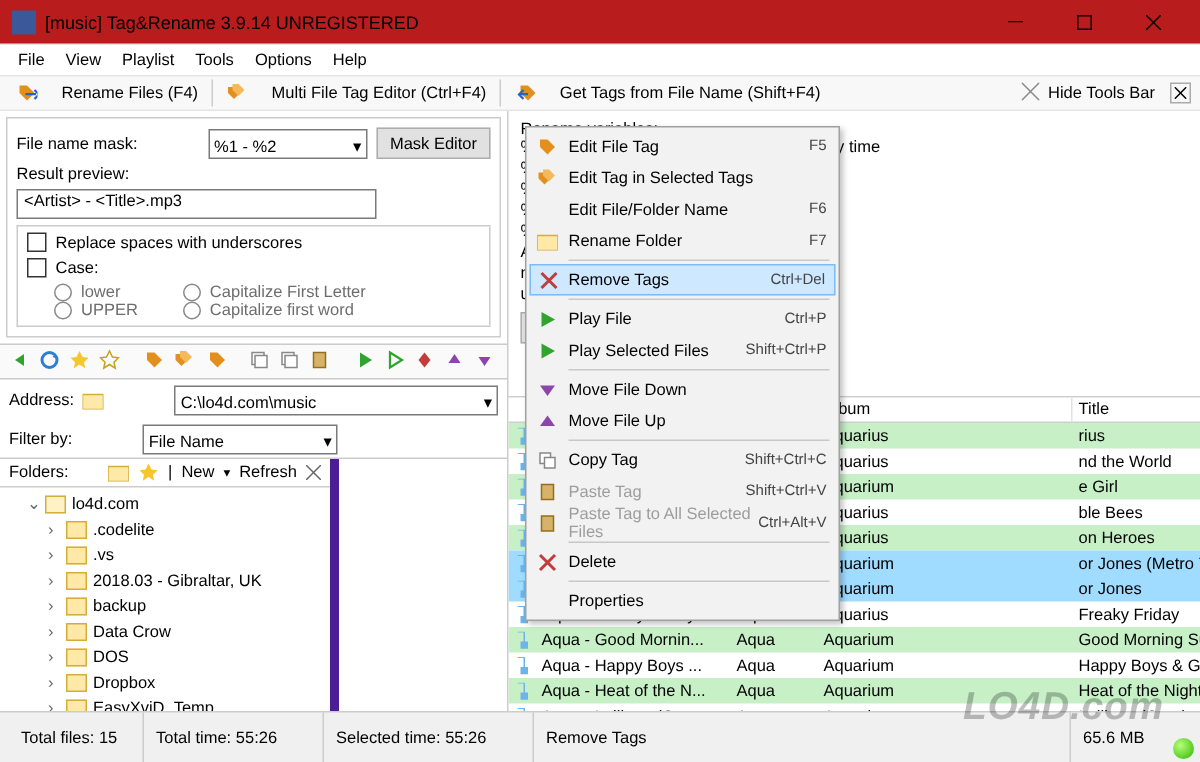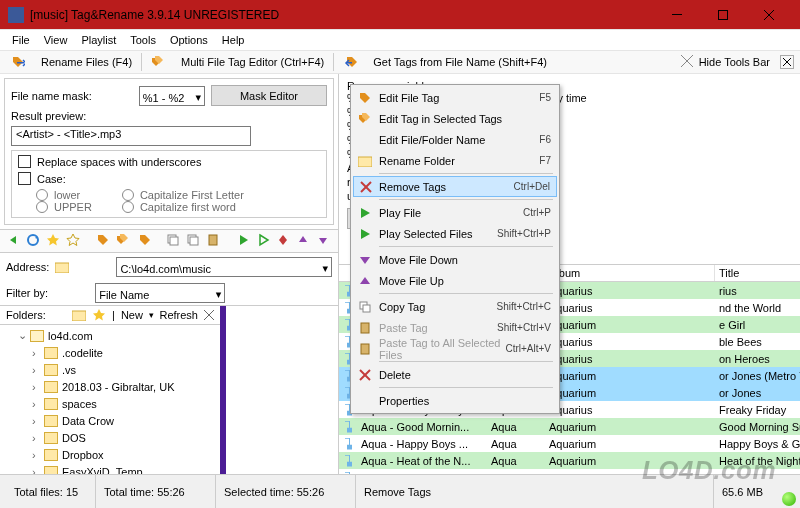--- a/index.html
+++ b/index.html
@@ -16,21 +16,21 @@
 .toolstrip .tb-icon { width: 14px; height: 14px; display: inline-block; }
 .toolstrip .sep { width: 1px; height: 18px; background: #ccc; }
 .hidebar { margin-left: auto; display: flex; align-items: center; gap: 4px; }
 .content { display: flex; position: absolute; top: 74px; left: 0; right: 0; bottom: 18px; }
 .leftpane { width: 430px; display: flex; flex-direction: column; border-right: 1px solid #ccc; }
 .renamepanel { border: 1px solid #ccc; margin: 4px; padding: 6px; position: relative; }
 .row { display: flex; align-items: center; gap: 6px; margin-bottom: 4px; }
 .row label { white-space: nowrap; }
 select, input[type=text], .combo { border: 1px solid #7a7a7a; height: 20px; padding: 1px 3px; background: #fff; }
 .combo { display: flex; align-items: flex-end; justify-content: space-between; margin-left: 41px; }
-.btnlike { border: 1px solid #adadad; background: #e1e1e1; padding: 2px 28px; height: 21px; display: inline-flex; align-items: center; }
+.btnlike { border: 1px solid #adadad; background: #e1e1e1; padding: 2px 8px; height: 21px; display: inline-flex; align-items: center; }
 .preview-field { border: 1px solid #7a7a7a; height: 20px; padding: 1px 4px; width: 240px; background: #fff; }
 .groupbox { border: 1px solid #ccc; padding: 4px 6px; margin-top: 4px; }
 .radio-row { display: flex; align-items: center; gap: 6px; color: #6d6d6d; }
 .radio-dot { width: 12px; height: 12px; border: 1px solid #888; border-radius: 50%; background: #fff; display: inline-block; }
 .cbx { width: 13px; height: 13px; border: 1px solid #333; background: #fff; display: inline-block; }
 .minitb { height: 24px; border-top: 1px solid #ccc; border-bottom: 1px solid #ccc; display: flex; align-items: center; gap: 4px; padding: 0 6px; background: #fafafa; }
 .addrrow { display: flex; align-items: center; gap: 6px; padding: 4px 6px; }
 .addrrow .combo { flex: 1; }
 .filterrow { display: flex; align-items: center; gap: 6px; padding: 2px 6px; }
 .folderbar { display: flex; align-items: center; gap: 6px; padding: 2px 6px; border-bottom: 1px solid #ccc; }
@@ -360,21 +360,21 @@
               <span>.vs</span>
             </div>
             <div class="node" style="--ind: 28px;">
               <span class="caret">›</span>
               <span class="folder-icon"></span>
               <span>2018.03 - Gibraltar, UK</span>
             </div>
             <div class="node" style="--ind: 28px;">
               <span class="caret">›</span>
               <span class="folder-icon"></span>
-              <span>spaces</span>
+              <span>backup</span>
             </div>
             <div class="node" style="--ind: 28px;">
               <span class="caret">›</span>
               <span class="folder-icon"></span>
               <span>Data Crow</span>
             </div>
             <div class="node" style="--ind: 28px;">
               <span class="caret">›</span>
               <span class="folder-icon"></span>
               <span>DOS</span>

